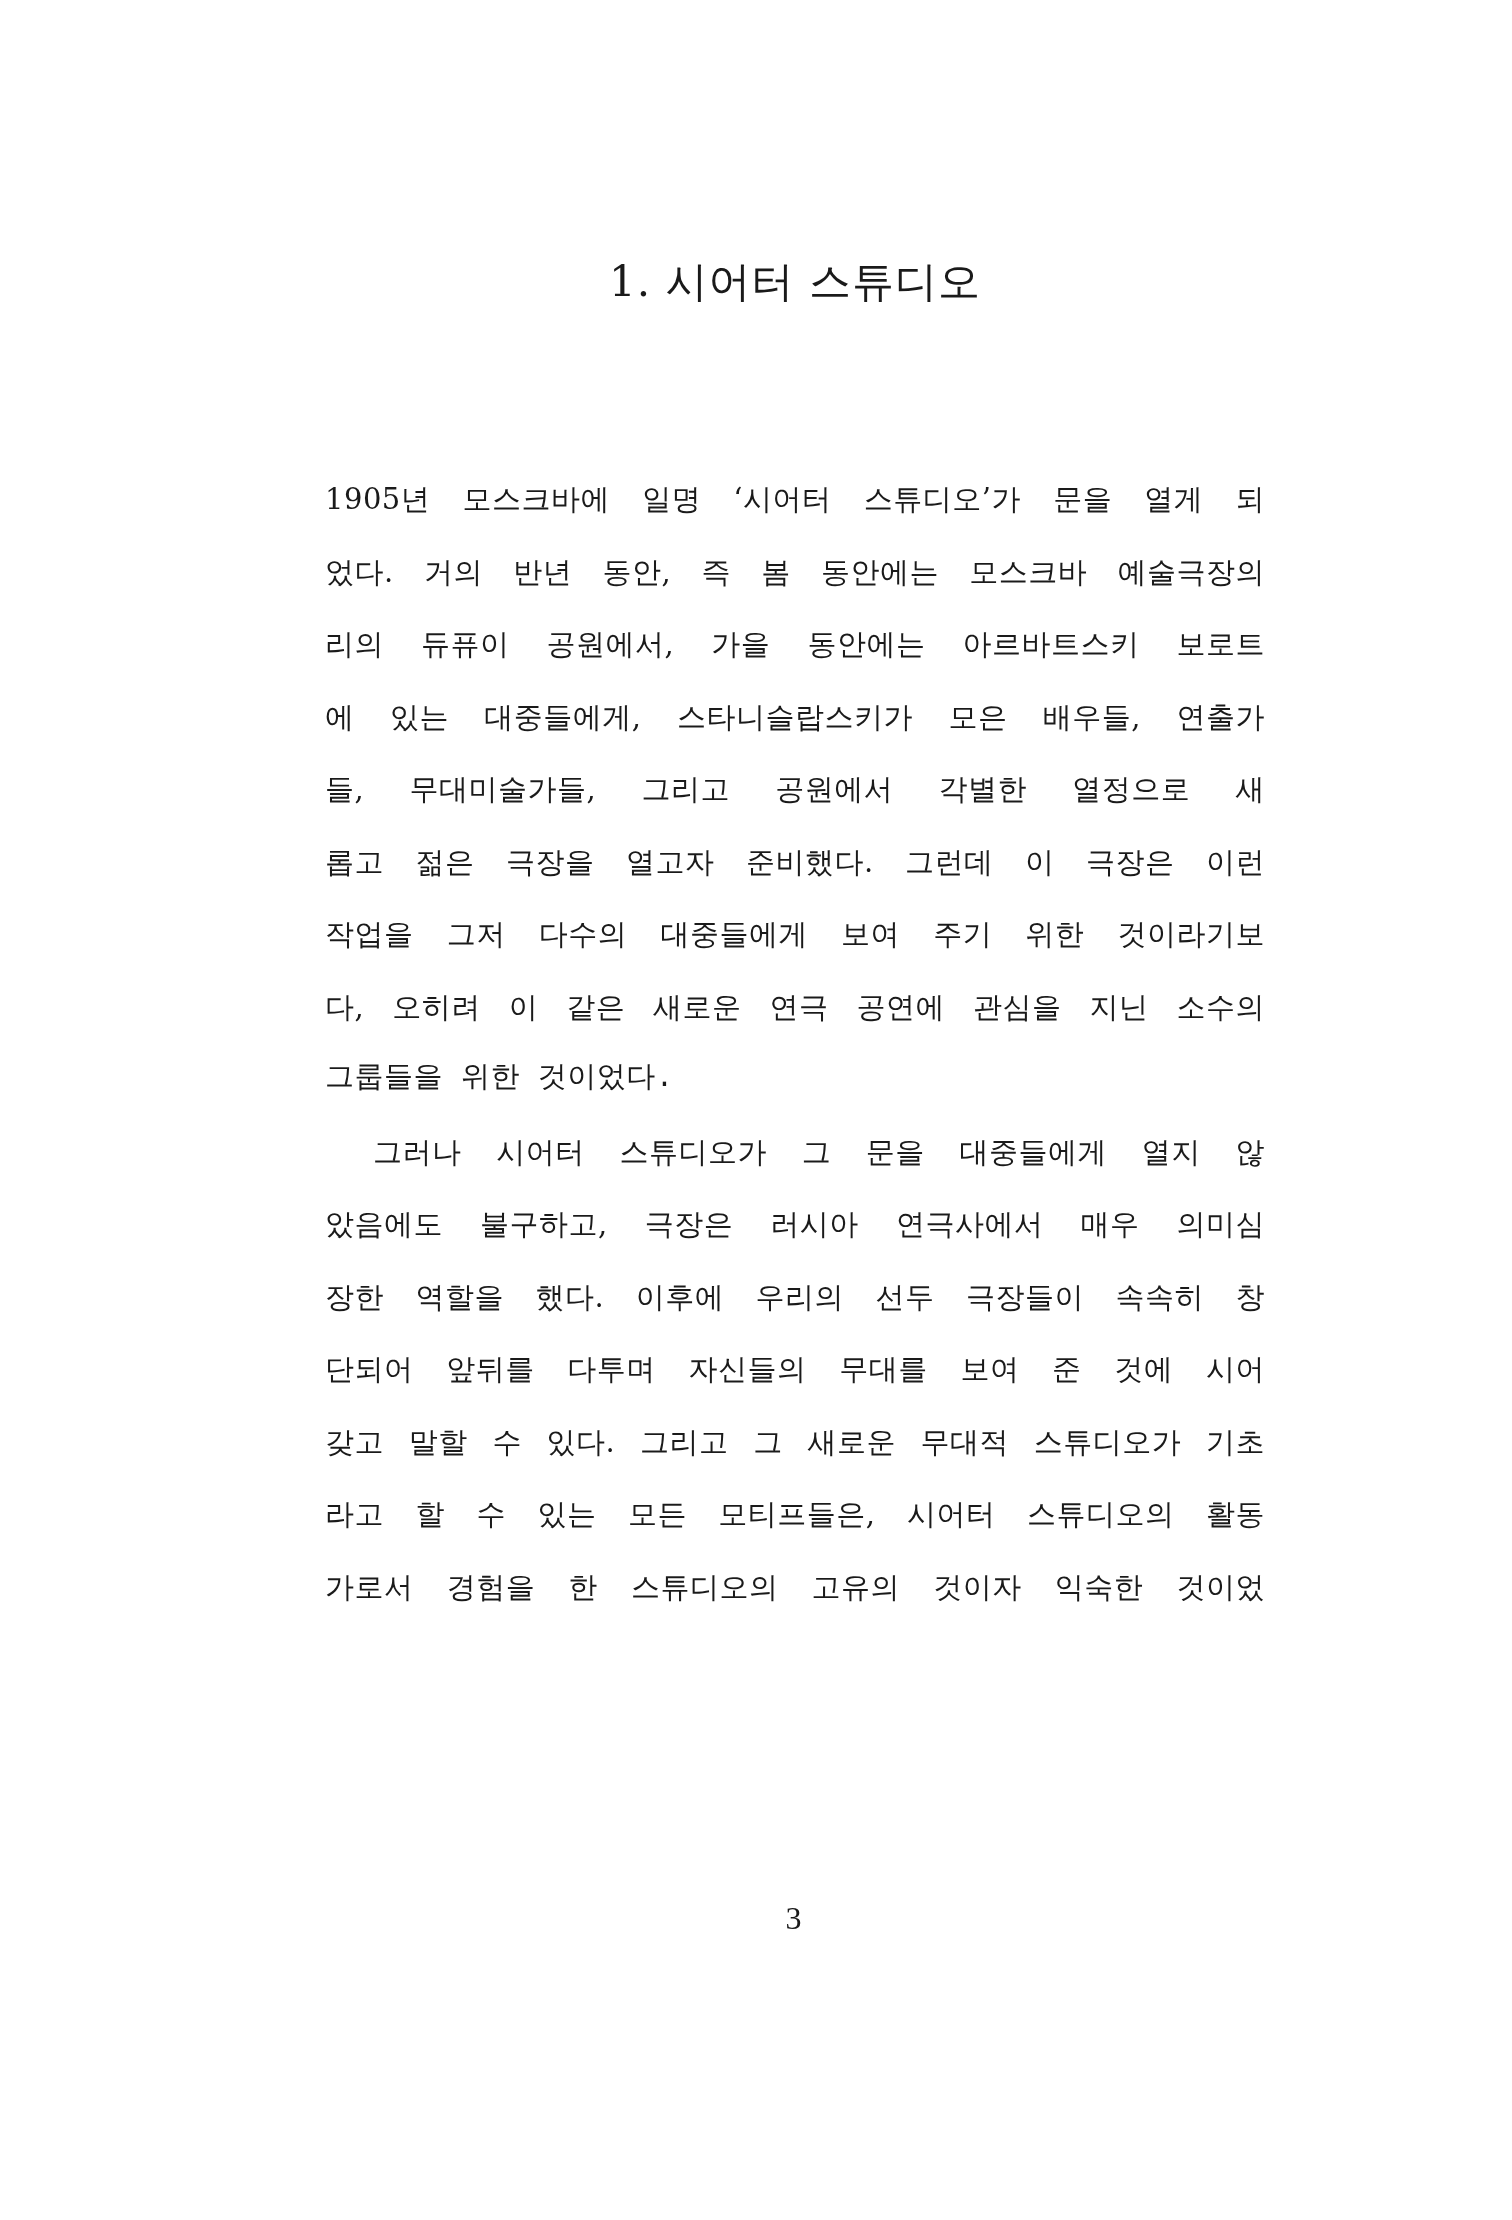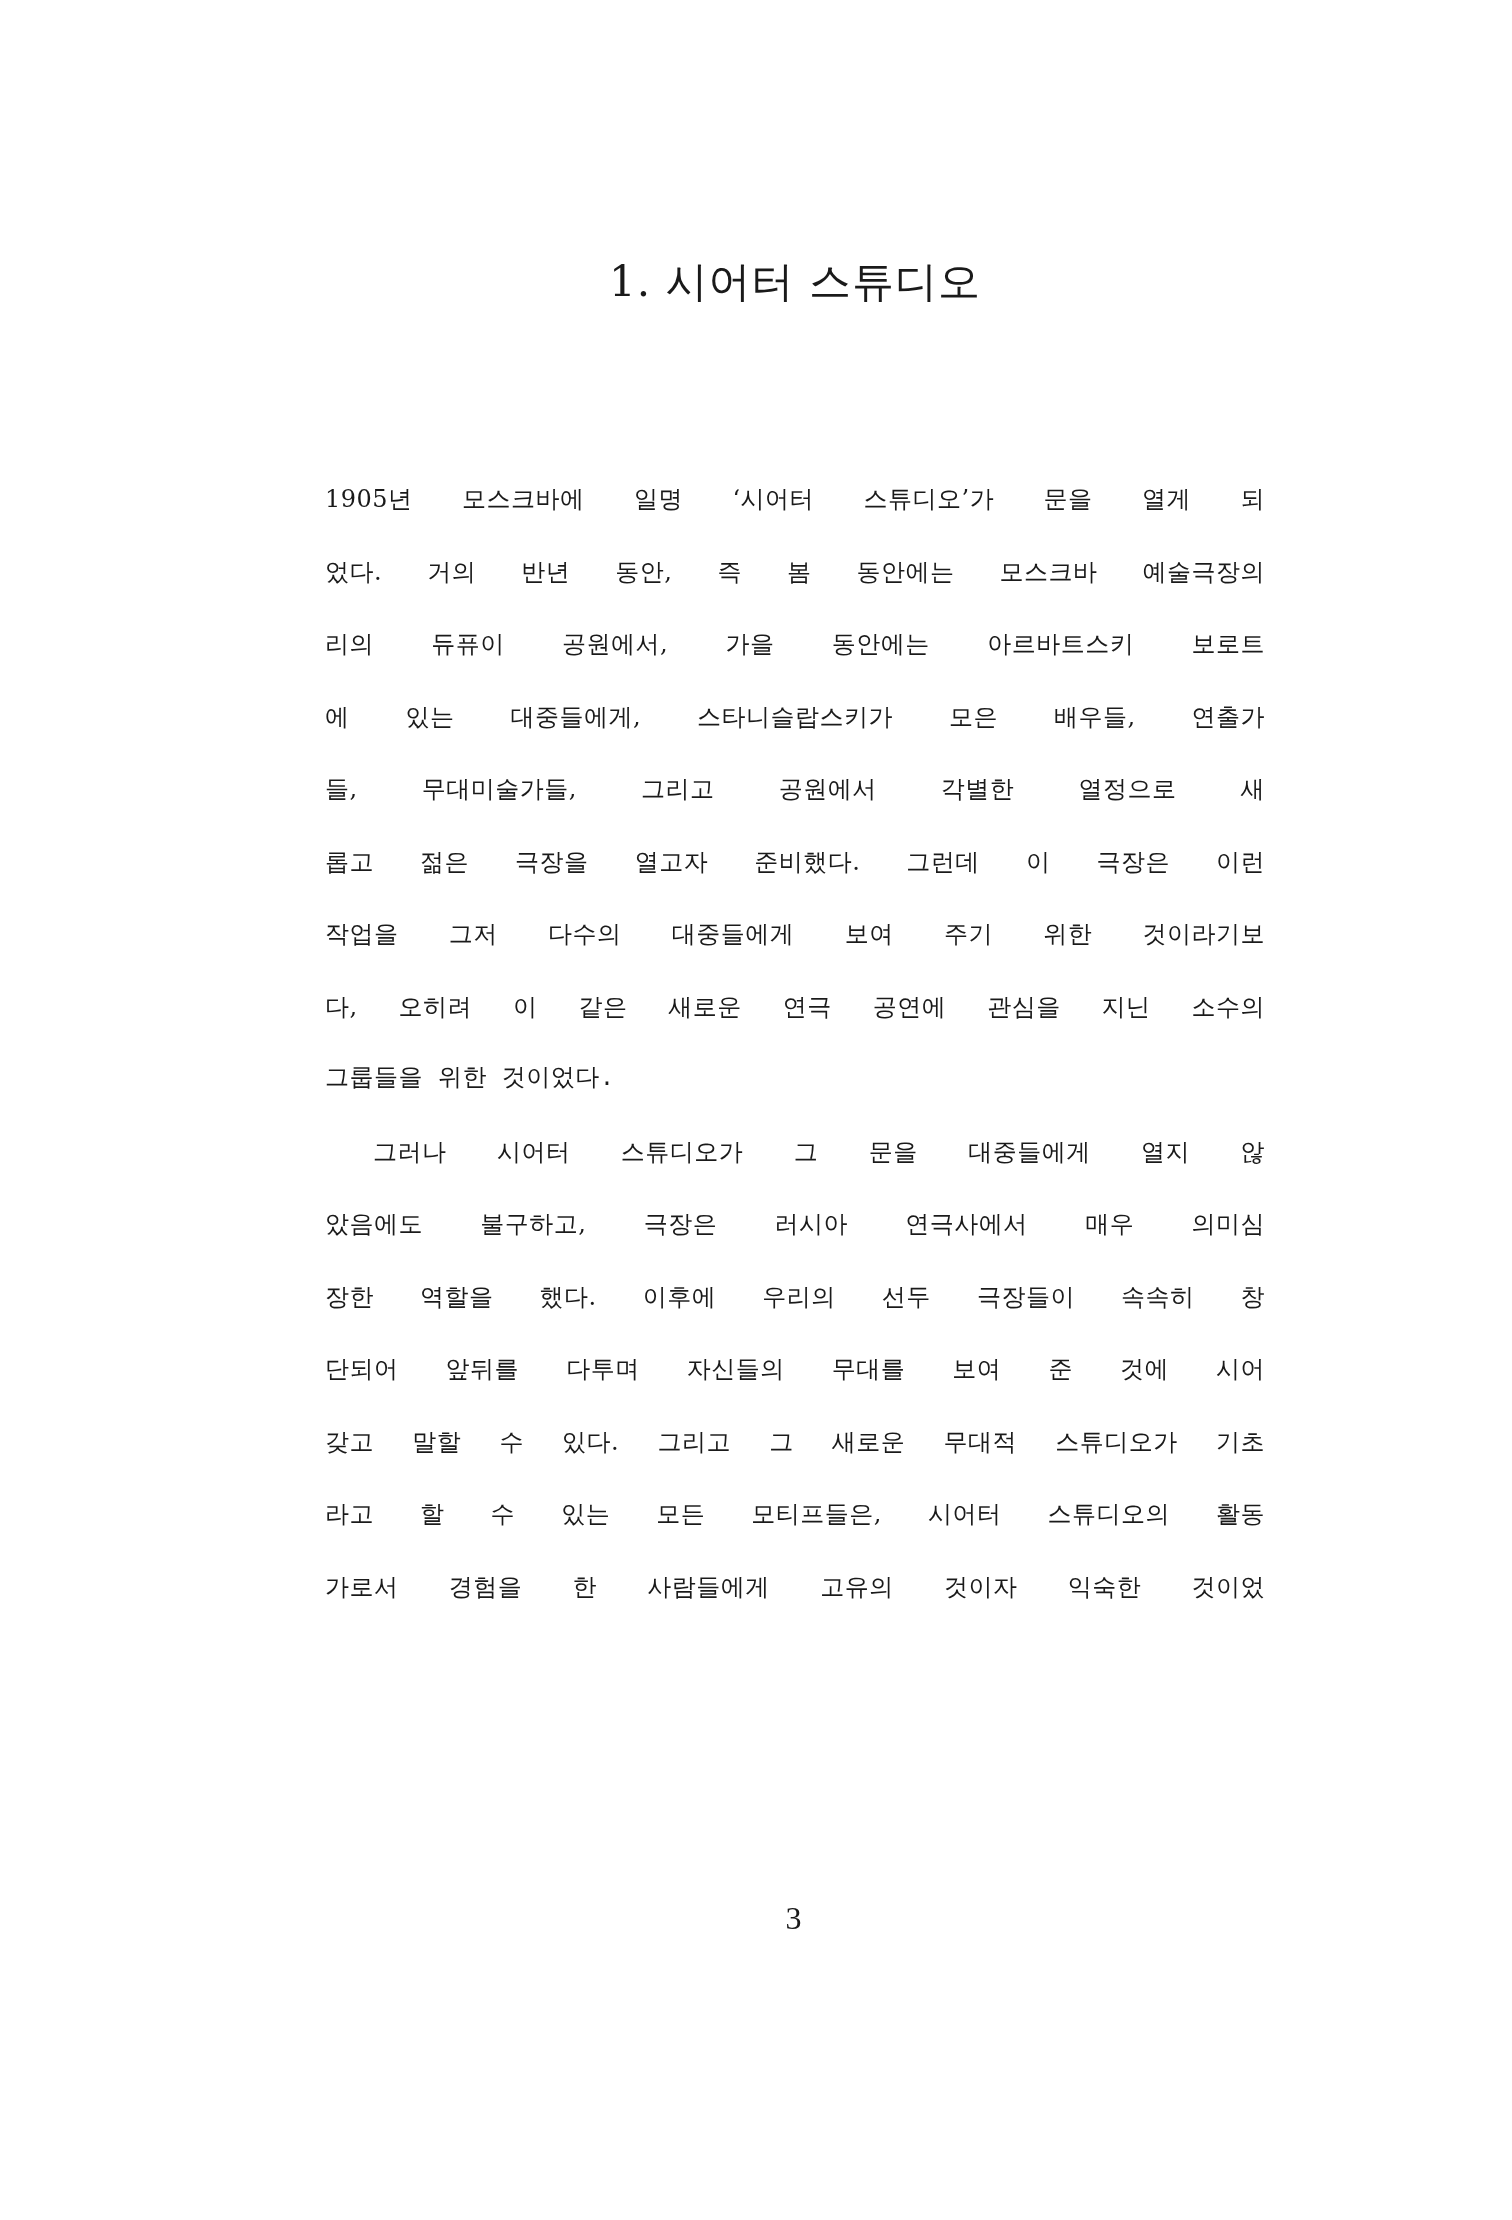--- a/index.html
+++ b/index.html
@@ -37,21 +37,21 @@
     .body-text {
       position: absolute;
       left: 325px;
       top: 463px;
       width: 940px;
     }
     .line {
       display: block;
       height: 72.5px;
       line-height: 72.5px;
-      font-size: 24px;
+      font-size: 29px;
       white-space: nowrap;
       text-align: justify;
       text-align-last: justify;
       letter-spacing: 0.5px;
     }
     .line.last {
       text-align-last: left;
       font-family: Liberation Mono, monospace;
     }
     .line.indent {
@@ -88,18 +88,18 @@
       <span class="line">다, 오히려 이 같은 새로운 연극 공연에 관심을 지닌 소수의</span>
       <span class="line last">그룹들을 위한 것이었다.</span>
     </div>
     <div>
       <span class="line indent">그러나 시어터 스튜디오가 그 문을 대중들에게 열지 않</span>
       <span class="line">았음에도 불구하고, 극장은 러시아 연극사에서 매우 의미심</span>
       <span class="line">장한 역할을 했다. 이후에 우리의 선두 극장들이 속속히 창</span>
       <span class="line">단되어 앞뒤를 다투며 자신들의 무대를 보여 준 것에 시어</span>
       <span class="line">갖고 말할 수 있다. 그리고 그 새로운 무대적 스튜디오가 기초</span>
       <span class="line">라고 할 수 있는 모든 모티프들은, 시어터 스튜디오의 활동</span>
-      <span class="line">가로서 경험을 한 사람들에게 고유의 것이자 익숙한 것이었</span>
+      <span class="line">가로서 경험을 한 스튜디오의 고유의 것이자 익숙한 것이었</span>
     </div>
   </div>
 
   <div class="page-number">3</div>
 </div>
 
 </body></html>

